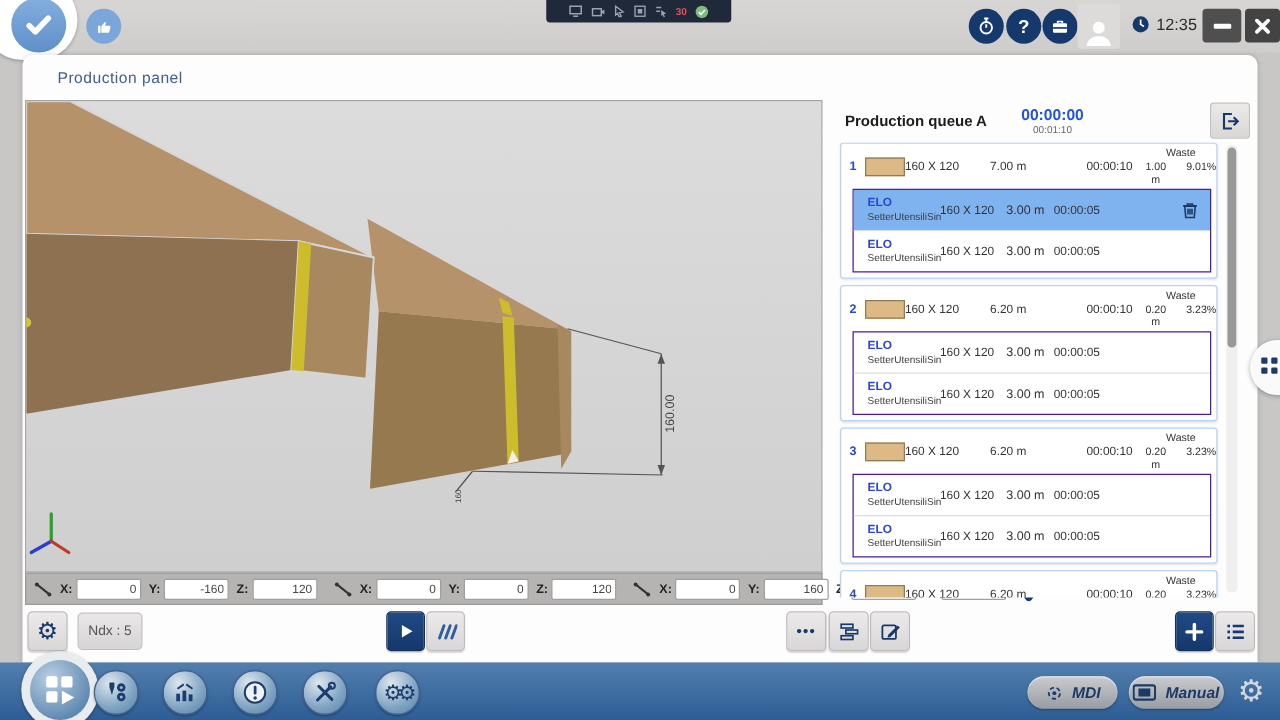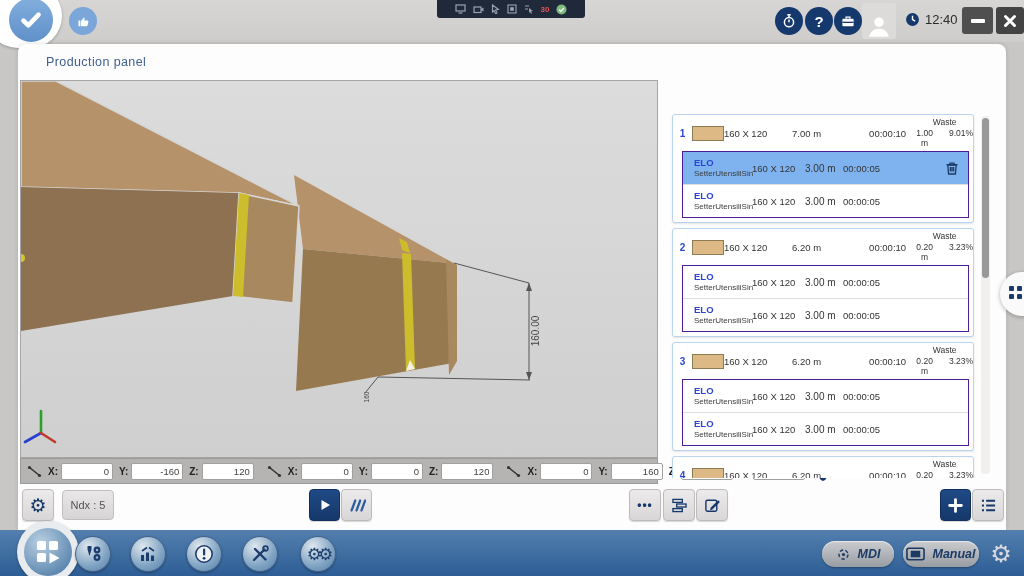--- a/index.html
+++ b/index.html
@@ -174,21 +174,21 @@
     <svg width="26" height="26" viewBox="0 0 24 24">
         <circle cx="12" cy="8.5" r="4.4" fill="#fff"></circle>
         <path d="M3 22c.9-5 4.5-7.4 9-7.4s8.1 2.4 9 7.4z" fill="#fff"></path>
       </svg>
   </div>
   <div class="clockwrap">
     <svg width="15" height="15" viewBox="0 0 14 14">
         <circle cx="7" cy="7" r="6" fill="#15386d"></circle>
         <path d="M7 3.4V7l2.5 1.5" stroke="#fff" stroke-width="1.3" fill="none"></path>
       </svg>
-    <span>12:40</span>
+    <span>12:35</span>
   </div>
   <div class="winbtn" style="left:962px;width:31px;background:#4f4f4f;">
     <div style="width:14px;height:4px;background:#fff;border-radius:1px;"></div>
   </div>
   <div class="winbtn" style="left:996px;width:28px;background:#434343;">
     <svg width="14" height="14" viewBox="0 0 14 14">
         <path d="M2.5 2.5l9 9M11.5 2.5l-9 9" stroke="#fff" stroke-width="3" stroke-linecap="round"></path>
       </svg>
   </div>
 
@@ -321,20 +321,36 @@
       </svg>
   </div>
   <div class="toolbtn" style="left:972px;top:489px;width:30px;">
     <svg width="17" height="15" viewBox="0 0 18 16">
         <g stroke="#16386b" stroke-width="2.2">
           <path d="M2 3h2.2M6.5 3H16M2 8h2.2M6.5 8H16M2 13h2.2M6.5 13H16"></path>
         </g>
       </svg>
   </div>
 
+  <div class="qheader">
+    <div class="qtitle">Production queue A</div>
+    <div class="qtimes">
+      <div class="qtime-main">00:00:00</div>
+      <div class="qtime-sub">00:01:10</div>
+    </div>
+    <div class="qexport">
+      <svg width="18" height="18" viewBox="0 0 18 18">
+          <g fill="none" stroke="#16386b" stroke-width="1.7">
+            <path d="M10.5 3.2H4.2v11.6h6.3"></path>
+            <path d="M7.5 9h7.5"></path>
+            <path d="M12 5.8L15.2 9 12 12.2"></path>
+          </g>
+        </svg>
+    </div>
+  </div>
   <div class="qlist">
       <div class="qcard">
         <div class="qgroup">
           <div class="qidx">1</div>
           <div class="qthumb">
             <div class="beamrect"></div>
           </div>
           <div class="qsize">160 X 120</div>
           <div class="qlen">7.00 m</div>
           <div class="qtime">00:00:10</div>

